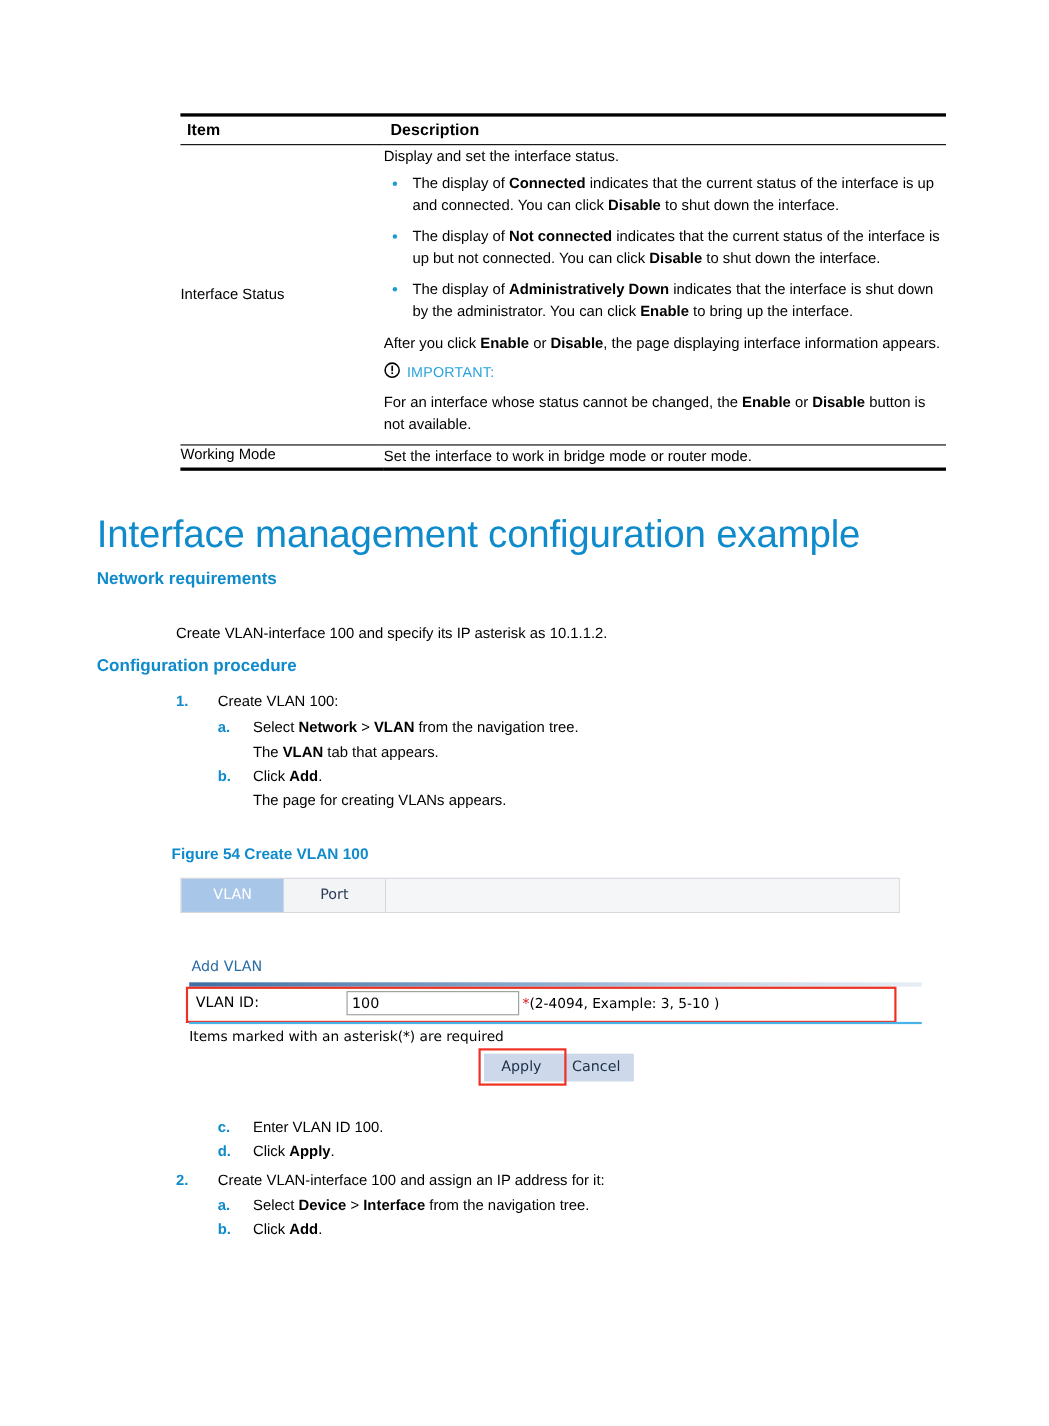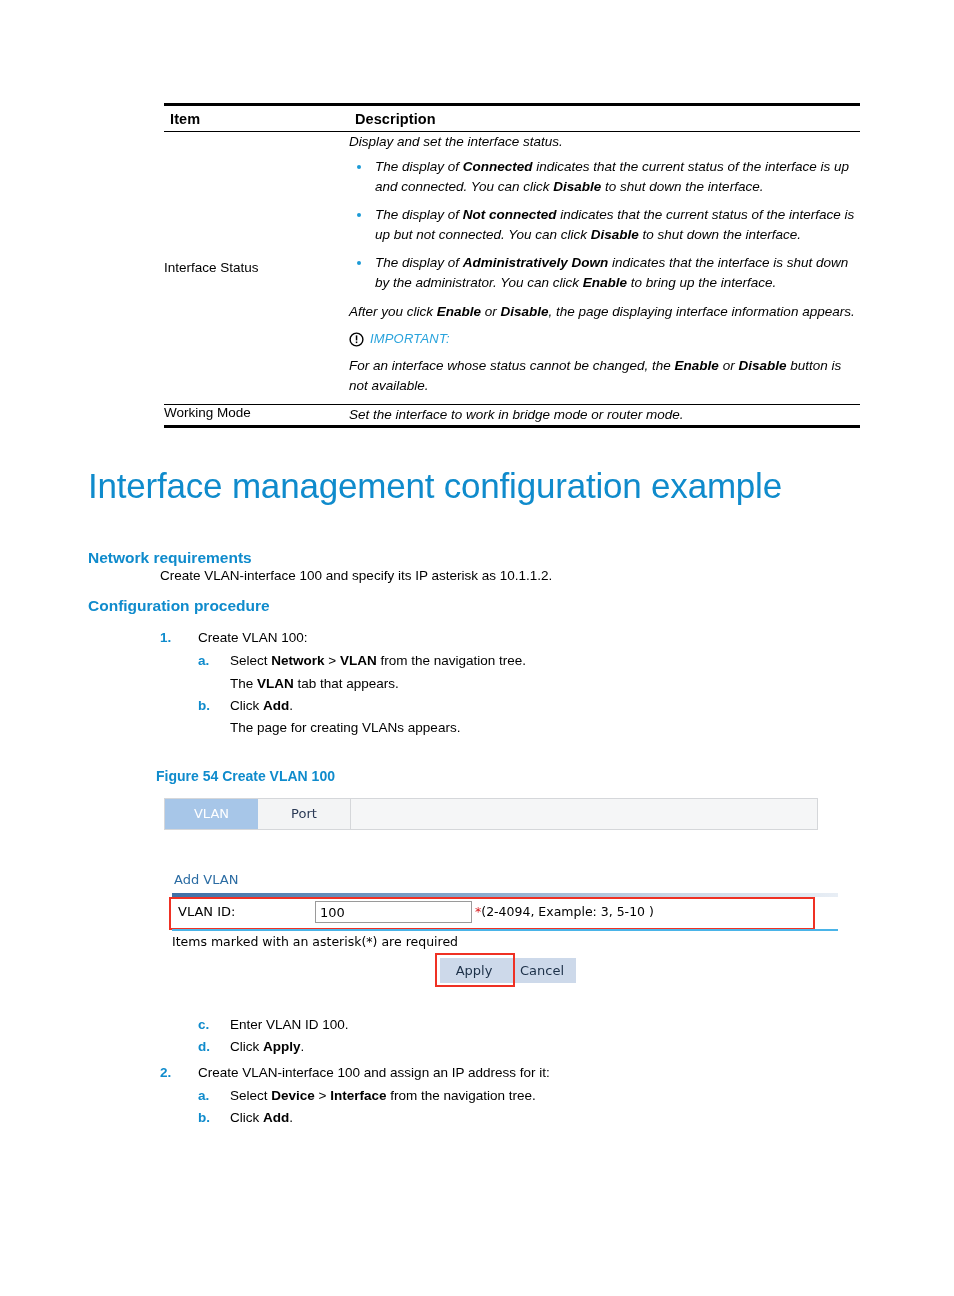--- a/index.html
+++ b/index.html
@@ -65,21 +65,20 @@
     padding: 6px 0 6px 6px;
     font-size: 13.5px;
   }
   .cell-item.vmid {
     vertical-align: middle;
   }
   .cell-desc {
     padding: 6px 4px 8px 4px;
     line-height: 1.52;
     font-size: 13.5px;
-    font-style: italic;
   }
   .cell-desc p { margin: 0 0 7px 0; }
   .cell-desc p.tight { margin-bottom: 4px; }
 
   ul.bullets {
     list-style: none;
     margin: 0 0 8px 0;
     padding: 0;
   }
   ul.bullets li {
@@ -95,21 +94,21 @@
     top: 8px;
     width: 4.5px;
     height: 4.5px;
     border-radius: 50%;
     background: #1b9ad6;
   }
   b, strong { font-weight: bold; }
 
   .important-line {
     display: flex;
-    align-items: center;
+    align-items: flex-start;
     gap: 6px;
     margin: 1px 0 7px 0;
   }
   .imp-icon {
     display: inline-block;
     width: 15px;
     height: 15px;
     flex: 0 0 15px;
   }
   .imp-label {
@@ -130,21 +129,21 @@
     white-space: nowrap;
   }
   .h2-head {
     position: absolute;
     left: 88px;
     font-size: 15.5px;
     font-weight: bold;
     color: #0f8bcc;
     white-space: nowrap;
   }
-  .h2-netreq { top: 549px; }
+  .h2-netreq { top: 518px; }
   .h2-confproc { top: 597px; }
 
   .body-para {
     position: absolute;
     font-size: 13.5px;
     line-height: 1.5;
   }
   .p-netreq { left: 160px; top: 566px; }
 
   

